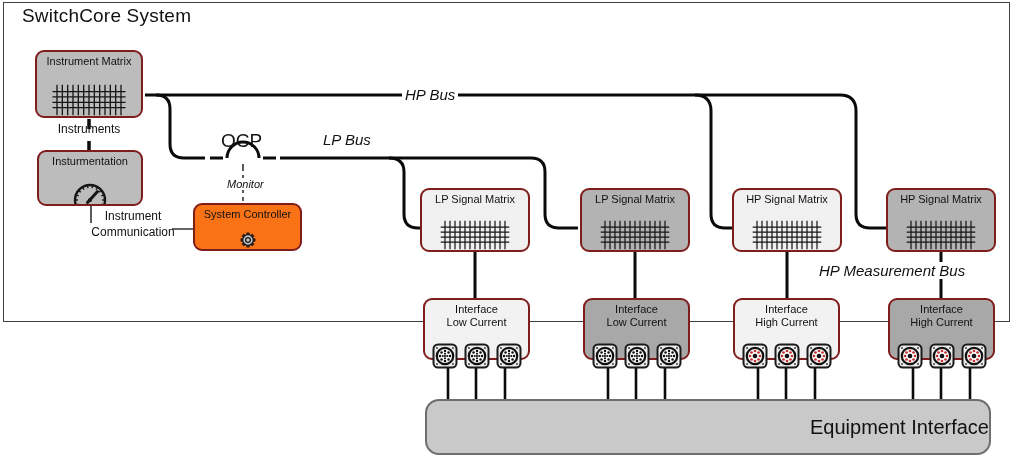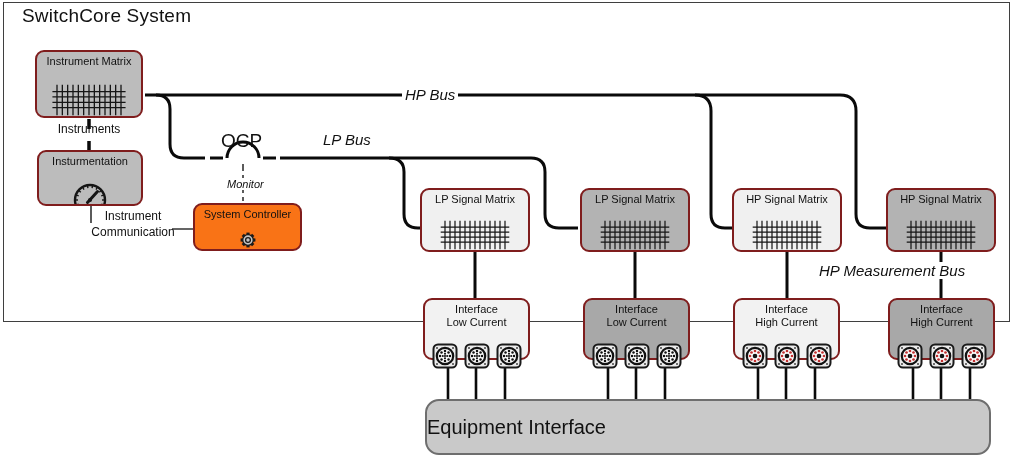--- a/index.html
+++ b/index.html
@@ -17,21 +17,21 @@
   .fill-light{background:#f0f0f0;}
   .fill-dark{background:#b3b3b3;}
   .fill-iflight{background:#f2f2f2;}
   .fill-ifdark{background:#a8a8a8;}
   .fill-ctrl{background:#f97316;}
   .box-title{font-size:11px;line-height:13px;margin-top:3px;}
   .if-title{font-size:11px;line-height:13px;margin-top:3px;text-align:center;}
   .conn-row{display:flex;gap:6px;margin-top:2px;}
   #equipment-box{position:absolute;left:425px;top:399px;width:566px;height:56px;
                  background:#c9c9c9;border:2px solid #6e6e6e;border-radius:14px;box-sizing:border-box;
-                 display:flex;align-items:center;justify-content:flex-start;z-index:2;}
+                 display:flex;align-items:center;justify-content:flex-end;z-index:2;}
   #equipment-box span{font-size:20px;}
   .centered{text-align:center;}
 </style>
 </head>
 <body>
 
 <div id="stage">
 
   <div id="outer-box"></div>
 

